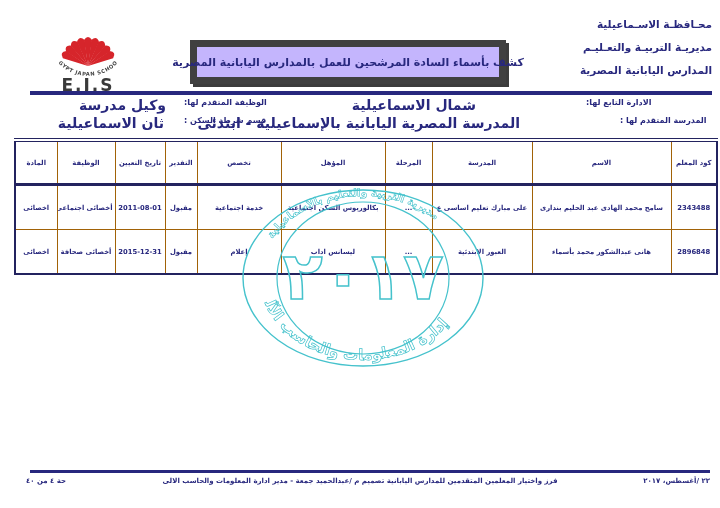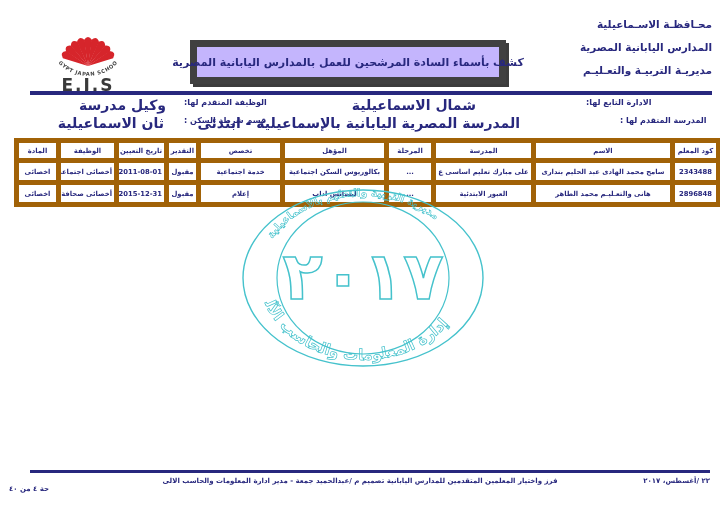--- a/index.html
+++ b/index.html
@@ -31,38 +31,38 @@
   #dept-value{left:396px;top:97px;width:80px;text-align:right;}
   #school-label{left:620px;top:116px;}
   #school-value{left:258px;top:115px;width:262px;text-align:right;}
   #position-label{left:184px;top:98px;}
   #position-value{left:96px;top:97px;width:70px;text-align:right;}
   #police-label{left:184px;top:116px;}
   #police-value{left:92px;top:115px;width:72px;text-align:right;}
   
   #roster{position:absolute;left:14px;top:138px;width:702px;border-collapse:collapse;
     direction:rtl;table-layout:fixed;}
-  #roster th,#roster td{border:5px solid #a16207;padding:1px 2px;font-weight:bold;
+  #roster th,#roster td{border:1px solid #a16207;padding:14px 2px;font-weight:bold;
     white-space:nowrap;overflow:hidden;}
   #roster{border:2px solid #23235f;border-top:4px double #23235f;}
   #roster thead tr{border-bottom:3px solid #23235f;}
   #roster th{font-size:6.8px;color:#28287e;height:13px;text-align:center;}
   #roster td{font-size:6.8px;color:#28287e;height:15px;text-align:center;}
   td.c-name,td.c-school,td.c-qual,td.c-job{text-align:right;}
   td.c-code{text-align:right;font-size:7.5px;color:#15153a;}
   td.c-date{color:#15153a;font-size:7px;}
   td.c-spec{font-size:6px;}
   
   .stamp{position:absolute;left:238px;top:186px;pointer-events:none;}
   
   .footer-text{position:absolute;direction:rtl;color:#28287e;font-weight:bold;
     font-size:7px;white-space:nowrap;}
   #footer-date{right:10px;top:477px;}
   #footer-center{left:0;right:0;top:477px;text-align:center;}
-  #footer-page{left:9px;top:477px;margin-top:8px;}
+  #footer-page{left:26px;top:477px;}
 </style>
 </head>
 <body>
 
 <div class="page">
 
   <div class="logo">
     <svg width="92" height="70" viewBox="0 0 92 70">
       <g fill="#d6252b">
         <path d="M46,58 L42,32 Q46,26 50,32 Z" transform="rotate(-64 46 58)"></path>
@@ -78,22 +78,22 @@
       <path id="logo-arc" d="M 16 54 A 34 26 0 0 0 76 54" fill="none"></path>
       <text font-size="5.2" font-weight="bold" fill="#444" letter-spacing="0.6">
         <textPath href="#logo-arc" startOffset="50%" text-anchor="middle">EGYPT JAPAN SCHOOL</textPath>
       </text>
     </svg>
     <div class="ejs">E.J.S</div>
   </div>
 
   <div class="letterhead">
     <div>محـافظـة الاسـماعيلية</div>
+    <div>مديريـة التربيـة والتعـليـم</div>
     <div>المدارس اليابانية المصرية</div>
-    <div>مديريـة التربيـة والتعـليـم</div>
   </div>
 
   <div class="title-box">كشف بأسماء السادة المرشحين للعمل بالمدارس اليابانية المصرية</div>
 
   <div class="rule rule-top"></div>
 
   <div class="meta label" id="dept-label">الادارة التابع لها:</div>
   <div class="meta value" id="dept-value">شمال الاسماعيلية</div>
   <div class="meta label" id="school-label">المدرسة المتقدم لها :</div>
   <div class="meta value" id="school-value">المدرسة المصرية اليابانية بالإسماعيلية  - ابتدئى</div>
@@ -137,21 +137,21 @@
         <td class="c-stage">...</td>
         <td class="c-qual">بكالوريوس السكن اجتماعية</td>
         <td class="c-spec">خدمة اجتماعية</td>
         <td class="c-grade">مقبول</td>
         <td class="c-date">2011-08-01</td>
         <td class="c-job">أخصائى اجتماعى</td>
         <td class="c-subj">اخصائى</td>
       </tr>
       <tr>
         <td class="c-code">2896848</td>
-        <td class="c-name">هانى والتعـليـم محمد الطاهر</td>
+        <td class="c-name">هانى عبدالشكور محمد بأسماء</td>
         <td class="c-school">العبور الابتدئية</td>
         <td class="c-stage">...</td>
         <td class="c-qual">ليسانس اداب</td>
         <td class="c-spec">إعلام</td>
         <td class="c-grade">مقبول</td>
         <td class="c-date">2015-12-31</td>
         <td class="c-job">أخصائى صحافة</td>
         <td class="c-subj">اخصائى</td>
       </tr>
     </tbody>

